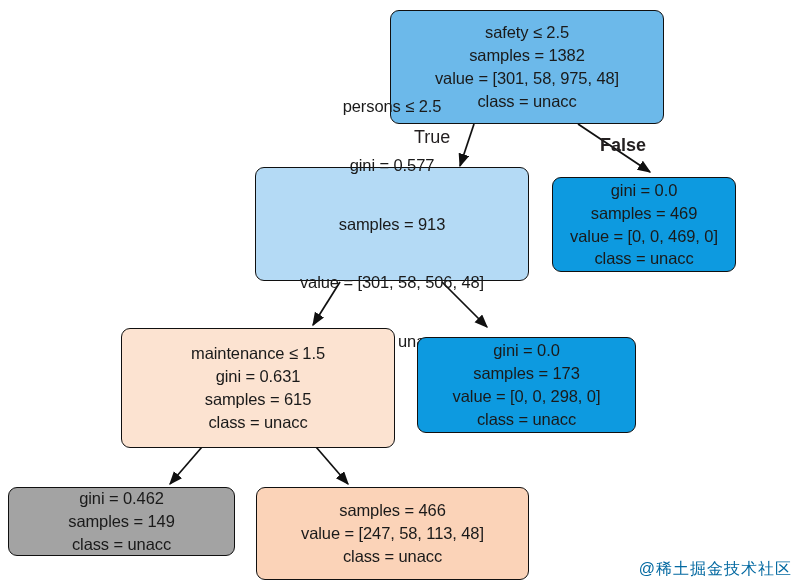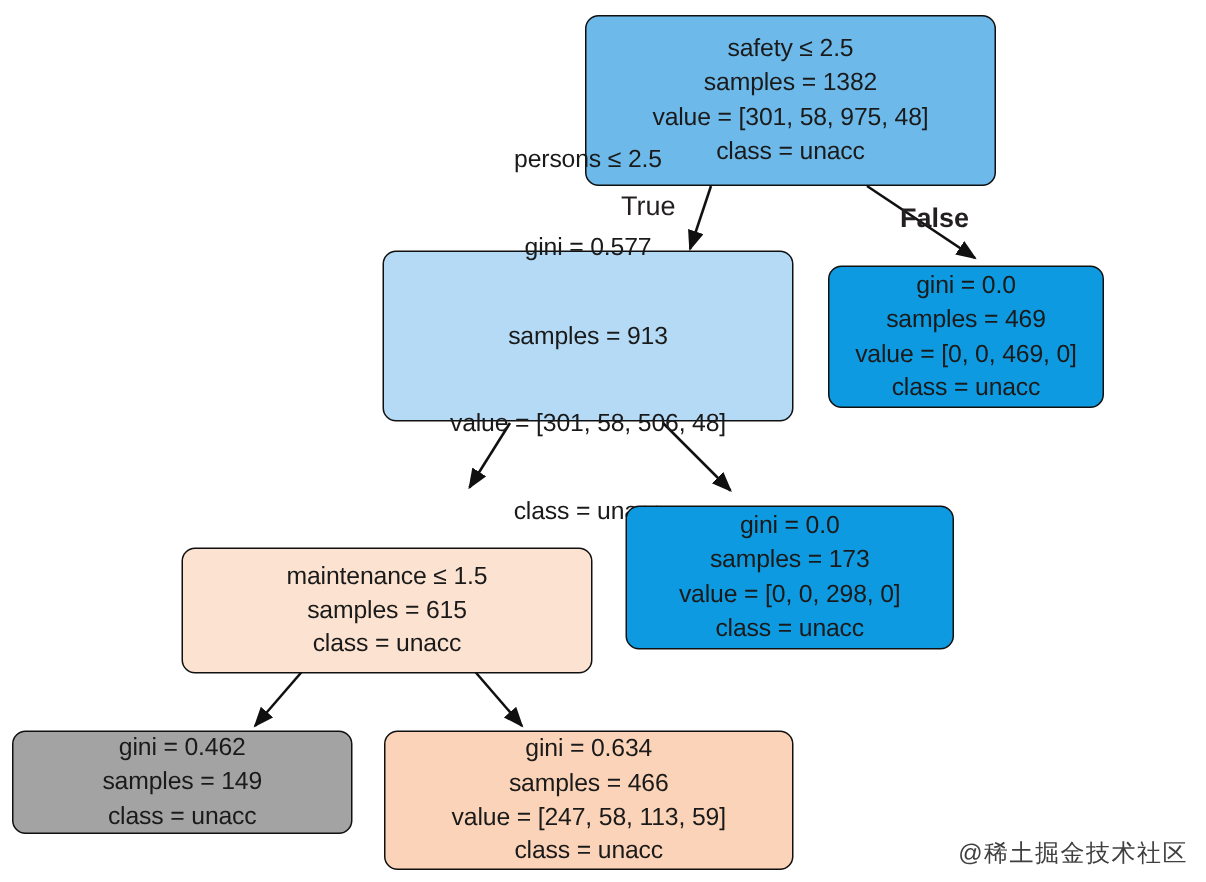--- a/index.html
+++ b/index.html
@@ -48,21 +48,21 @@
     position: absolute;
     font-size: 18px;
     color: #231f20;
     white-space: nowrap;
   }
   .watermark {
     position: absolute;
     right: 12px;
     bottom: 8px;
     font-size: 16px;
-    color: #404040;
+    color: #0369a1;
     letter-spacing: 1px;
     white-space: nowrap;
   }
 </style>
 </head>
 <body>
 
 <div id="canvas">
 
   <svg id="edges" viewBox="0 0 804 588">
@@ -100,43 +100,43 @@
     <span class="line">class = unacc</span>
   </div>
 
   <div class="node" style="left:552px; top:177px; width:184px; height:95px; background:#0d9ae0;">
     <span class="line">gini = 0.0</span>
     <span class="line">samples = 469</span>
     <span class="line">value = [0, 0, 469, 0]</span>
     <span class="line">class = unacc</span>
   </div>
 
-  <div class="node" style="left:121px; top:328px; width:274px; height:84px; background:#fce3d1;margin-top:37px;">
+  <div class="node" style="left:121px; top:328px; width:274px; height:120px; background:#fce3d1;">
     <span class="line">maintenance ≤ 1.5</span>
+    <span class="line">gini = 0.631</span>
     <span class="line">samples = 615</span>
     <span class="line">class = unacc</span>
   </div>
 
   <div class="node" style="left:417px; top:337px; width:219px; height:96px; background:#0d9ae0;">
     <span class="line">gini = 0.0</span>
     <span class="line">samples = 173</span>
     <span class="line">value = [0, 0, 298, 0]</span>
     <span class="line">class = unacc</span>
   </div>
 
   <div class="node" style="left:8px; top:487px; width:227px; height:69px; background:#a3a3a3;">
     <span class="line">gini = 0.462</span>
     <span class="line">samples = 149</span>
     <span class="line">class = unacc</span>
   </div>
 
   <div class="node" style="left:256px; top:487px; width:273px; height:93px; background:#fbd3b8;">
-    <span class="line">gini = 0.634</span>
     <span class="line">samples = 466</span>
-    <span class="line">value = [247, 58, 113, 59]</span>
+    <span class="line">value = [247, 58, 113, 48]</span>
     <span class="line">class = unacc</span>
   </div>
 
   <div class="edge-label" style="left:414px; top:127px;">True</div>
   <div class="edge-label" style="left:600px; top:135px;font-weight:bold;">False</div>
 
   <div class="watermark">@稀土掘金技术社区</div>
 
 </div>
 

